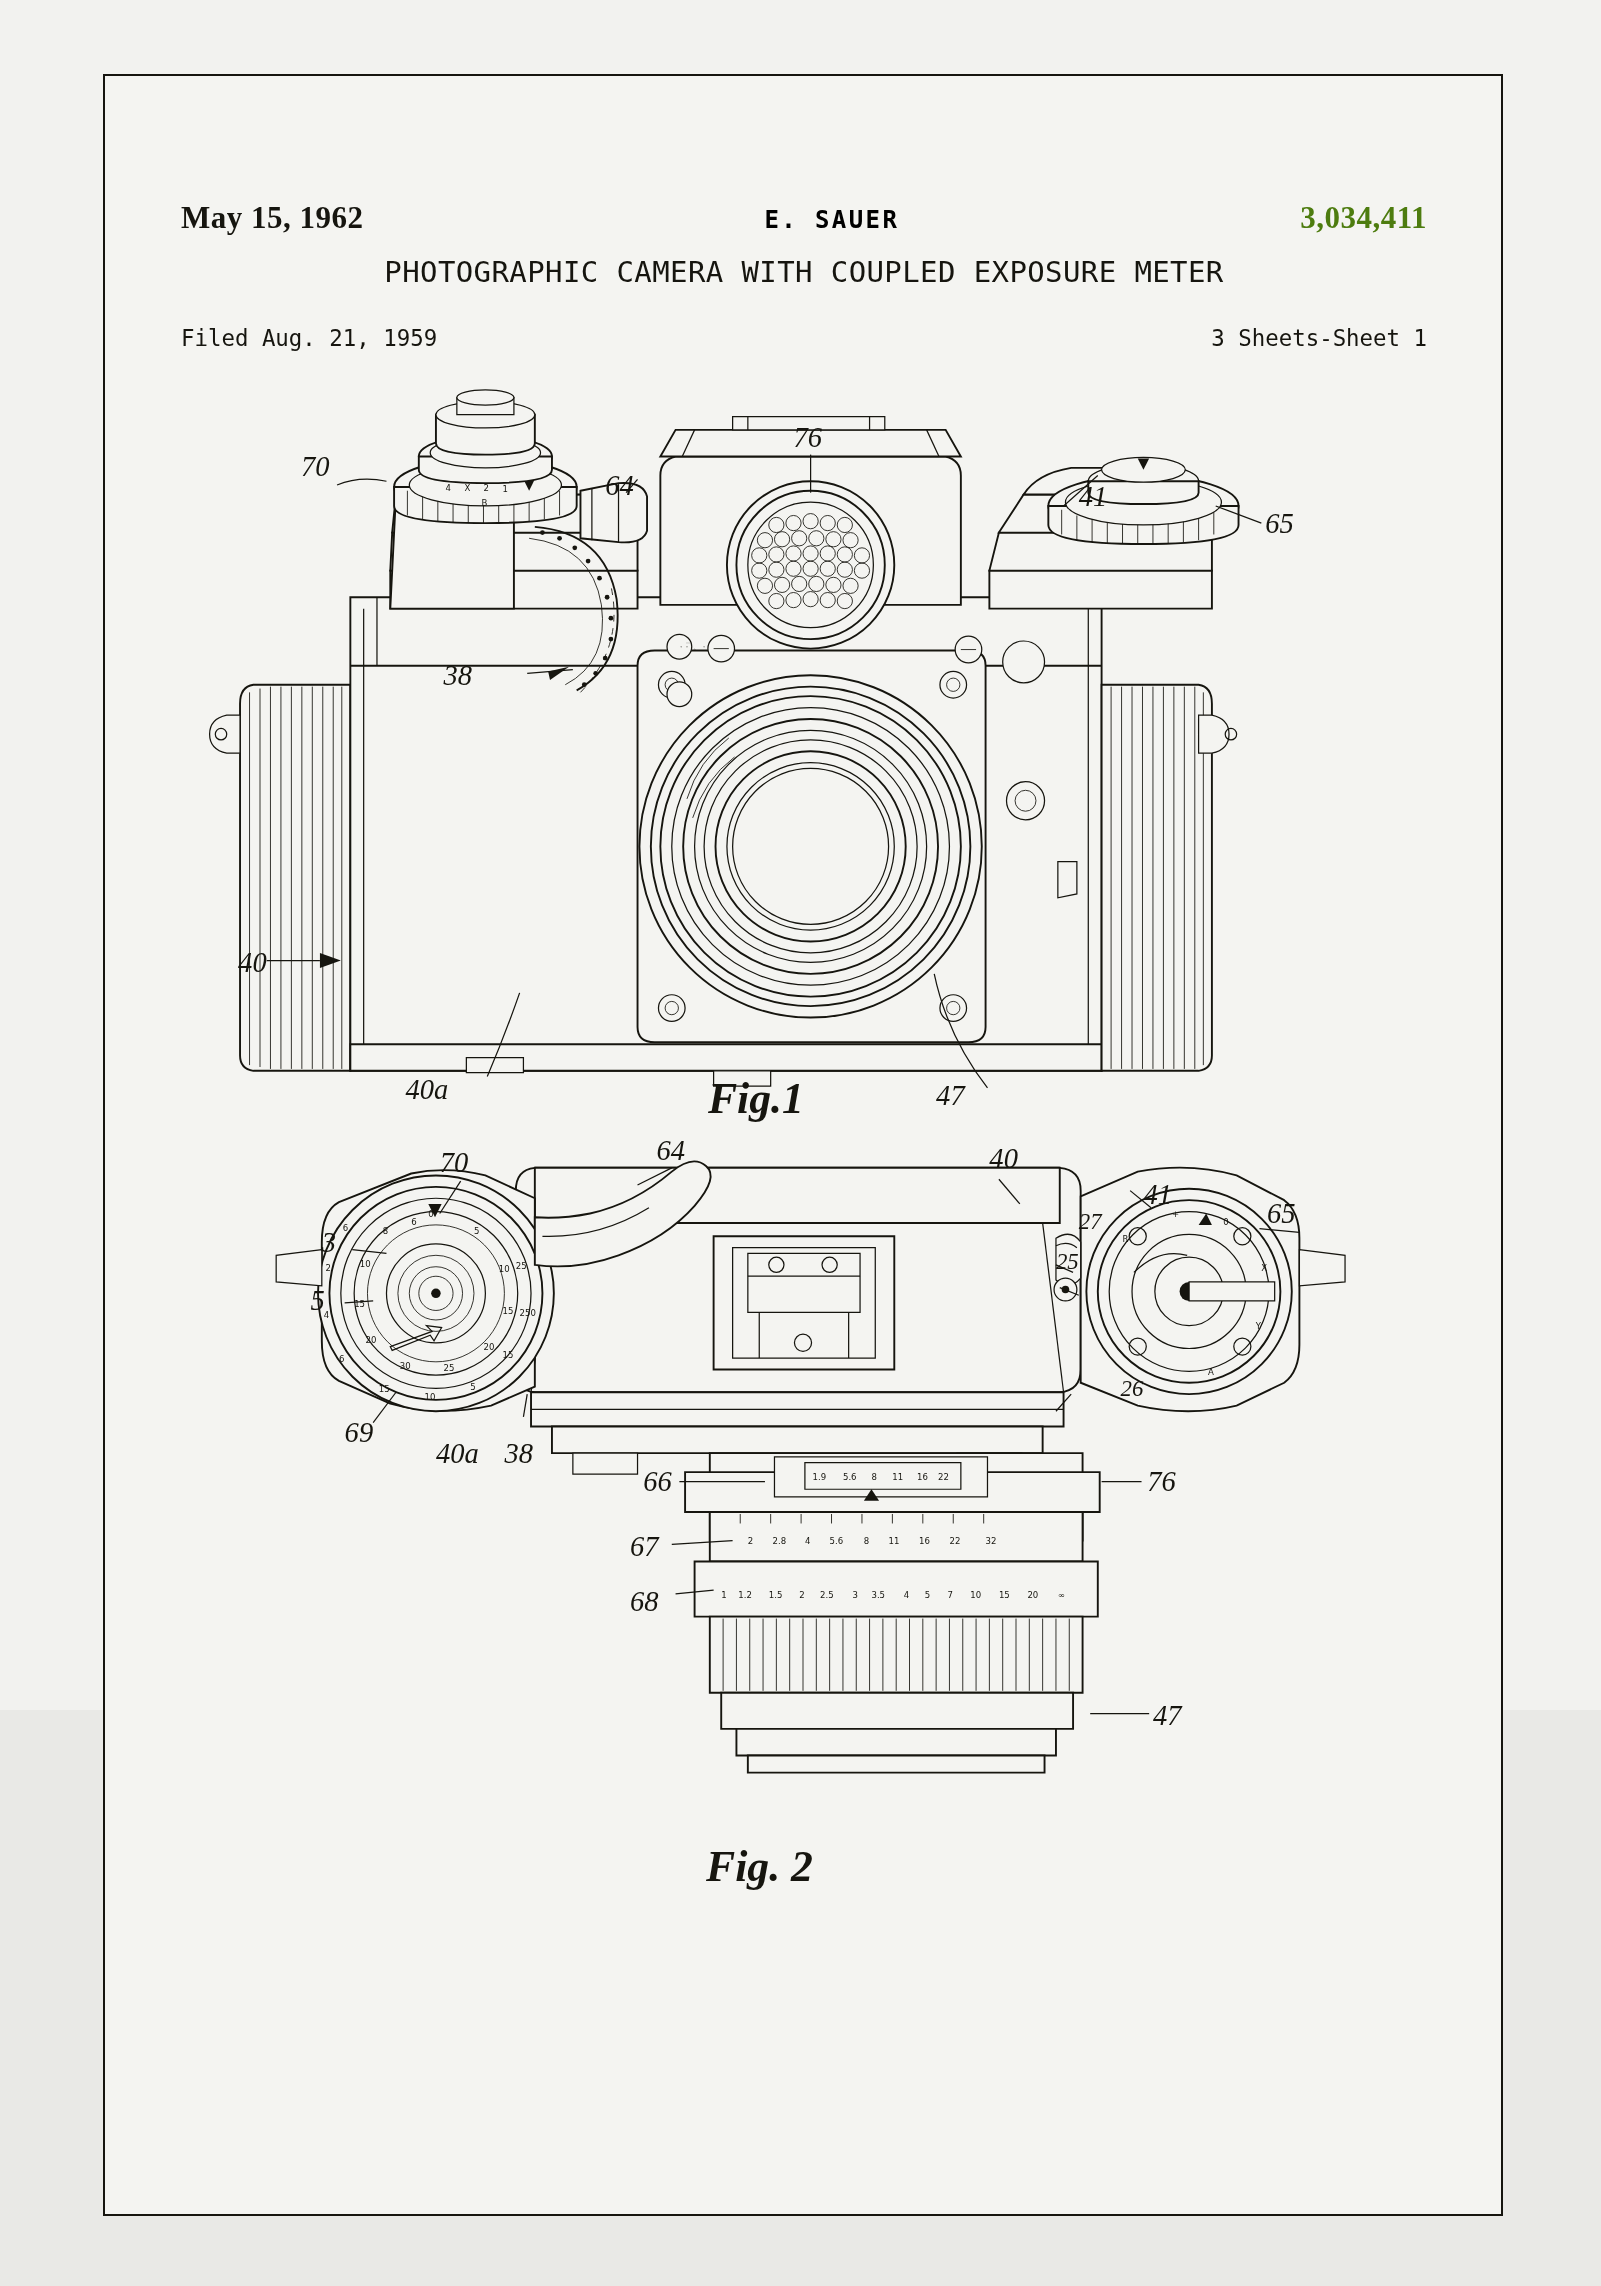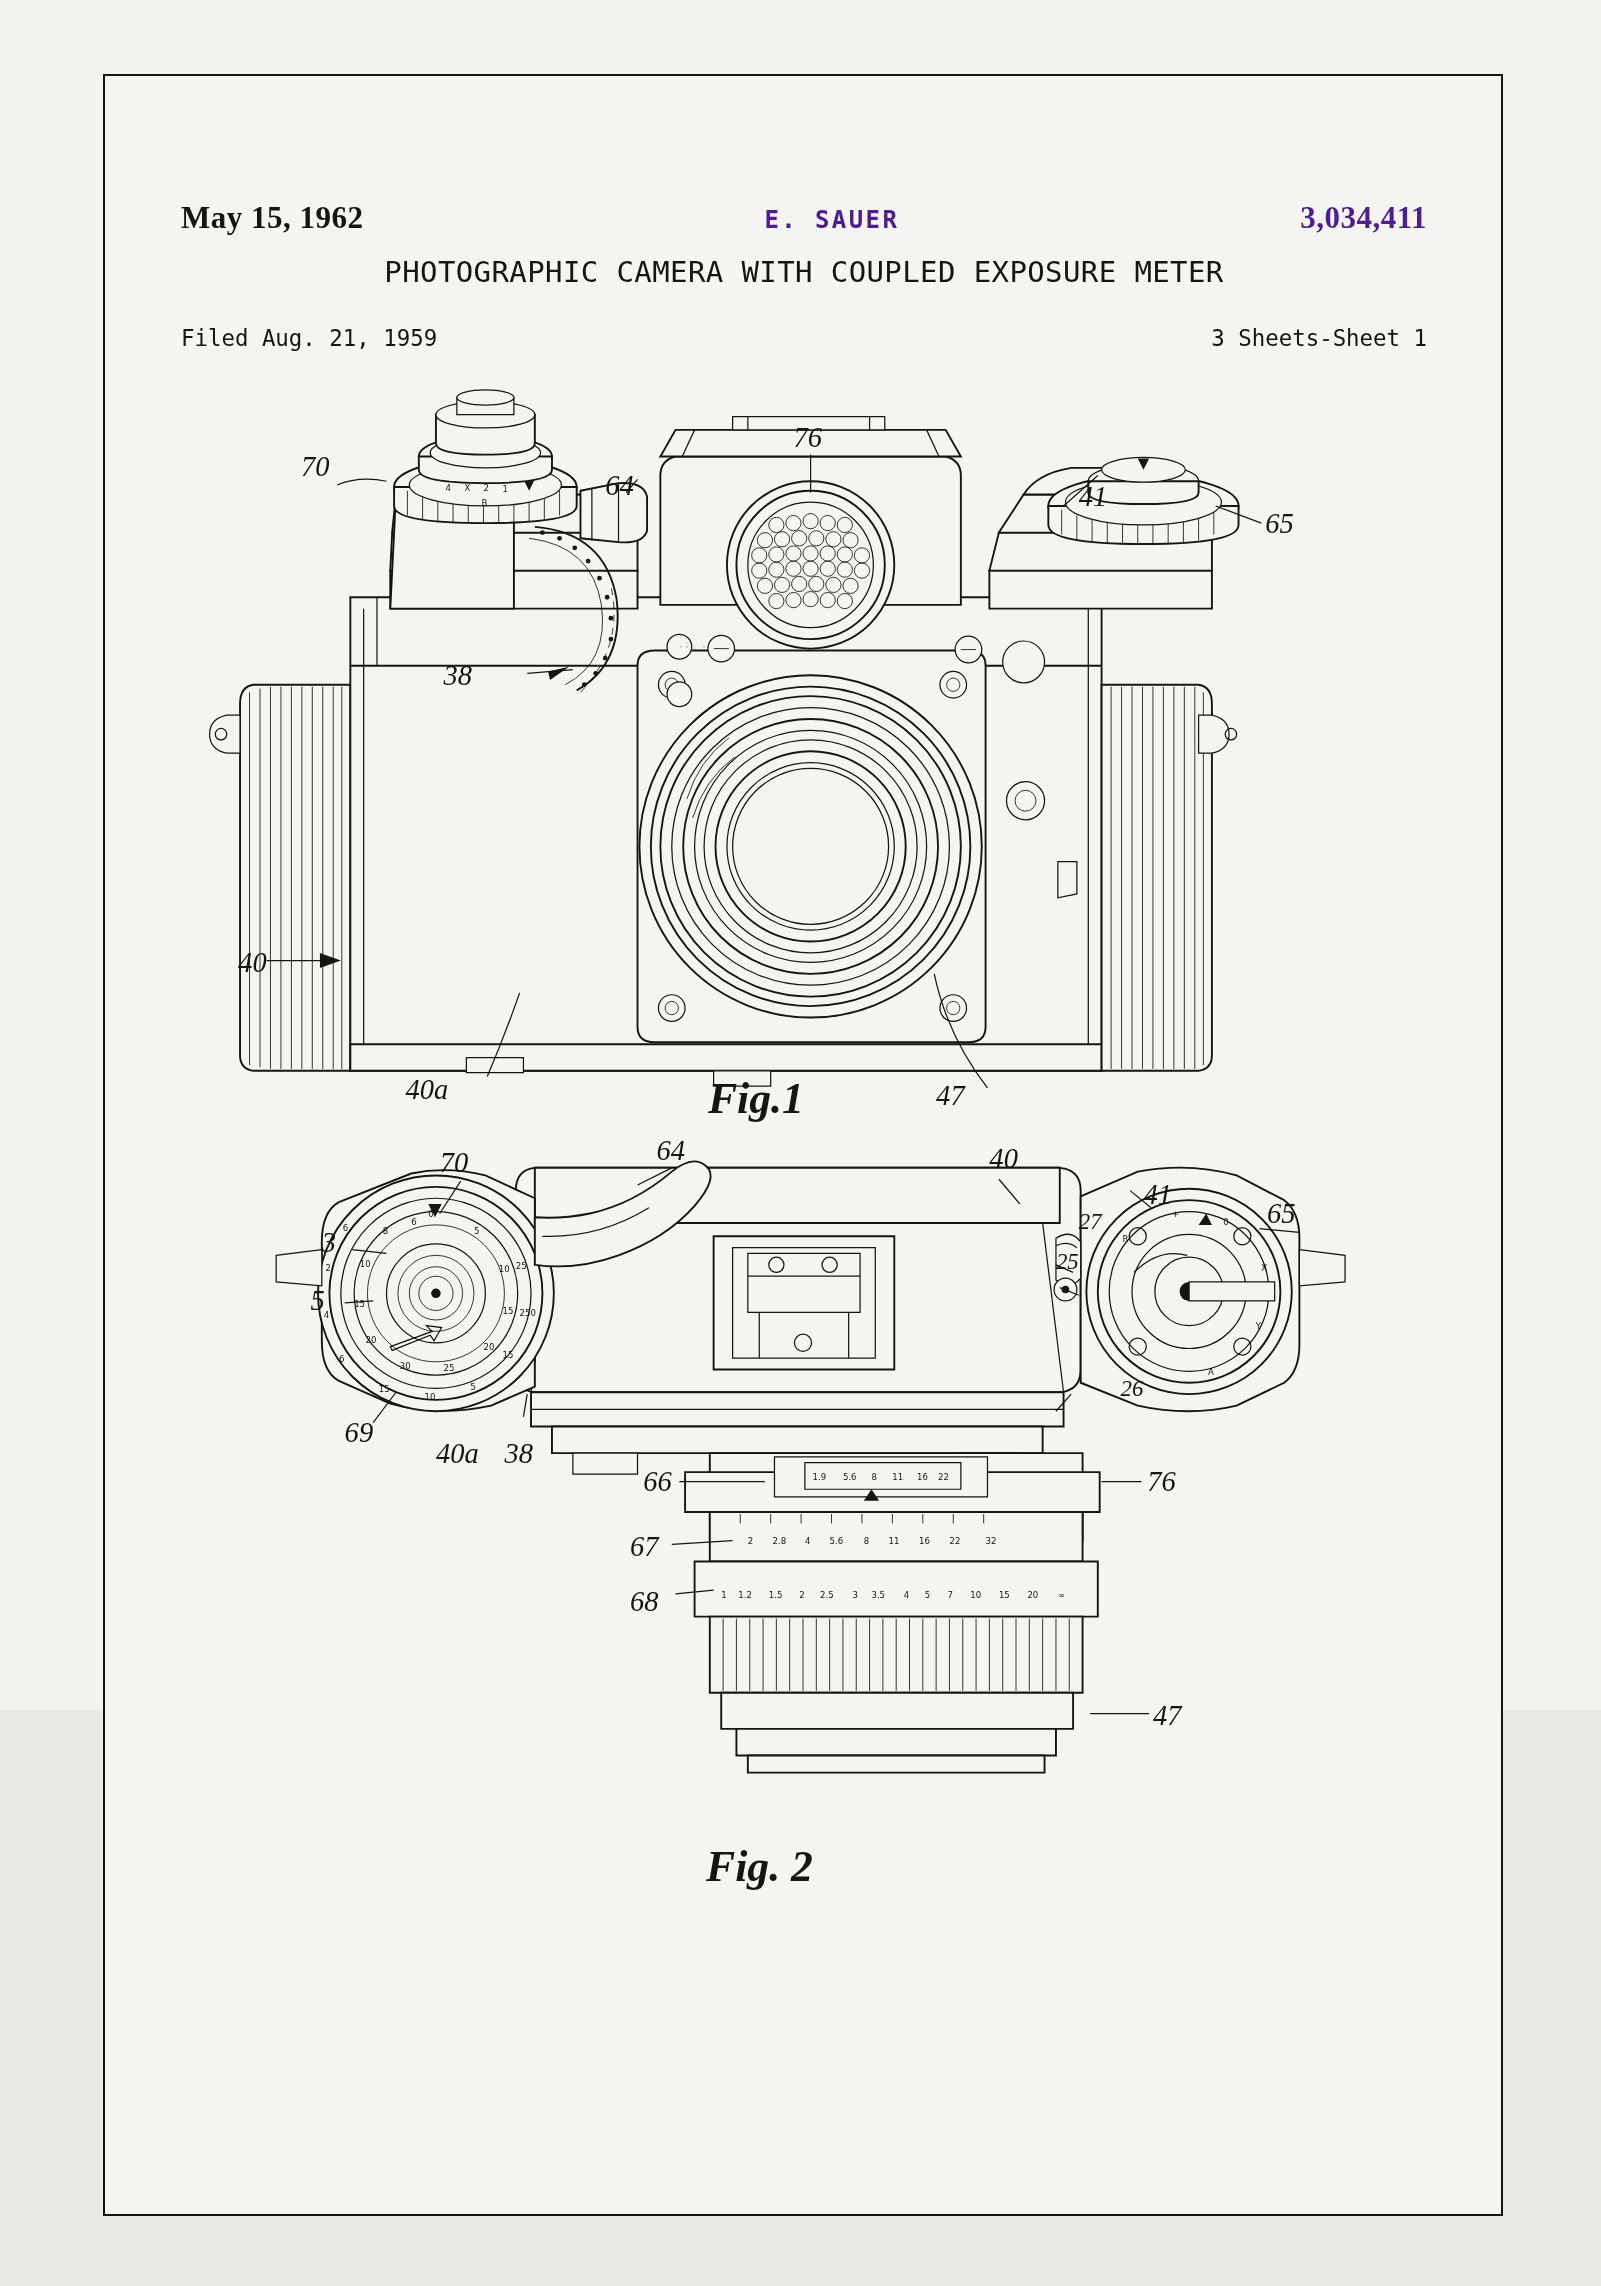--- a/index.html
+++ b/index.html
@@ -49,28 +49,28 @@
     font-weight: bold;
     font-size: 31px;
     letter-spacing: 0.5px;
     color: #16150f;
   }
   .hdr-inventor {
     font-family: "DejaVu Sans Mono", monospace;
     font-weight: bold;
     font-size: 24px;
     letter-spacing: 2.4px;
-    color: #4c1d95;
+    color: #000000;
   }
   .hdr-patno {
     font-family: "Liberation Serif", serif;
     font-weight: bold;
     font-size: 31px;
     letter-spacing: 0.5px;
-    color: #4c1d95;
+    color: #4d7c0f;
   }
   .hdr-title {
     position: absolute;
     left: 76px;
     top: 179px;
     width: 1246px;
     text-align: center;
     font-family: "DejaVu Sans Mono", monospace;
     font-size: 29px;
     letter-spacing: 0.4px;

